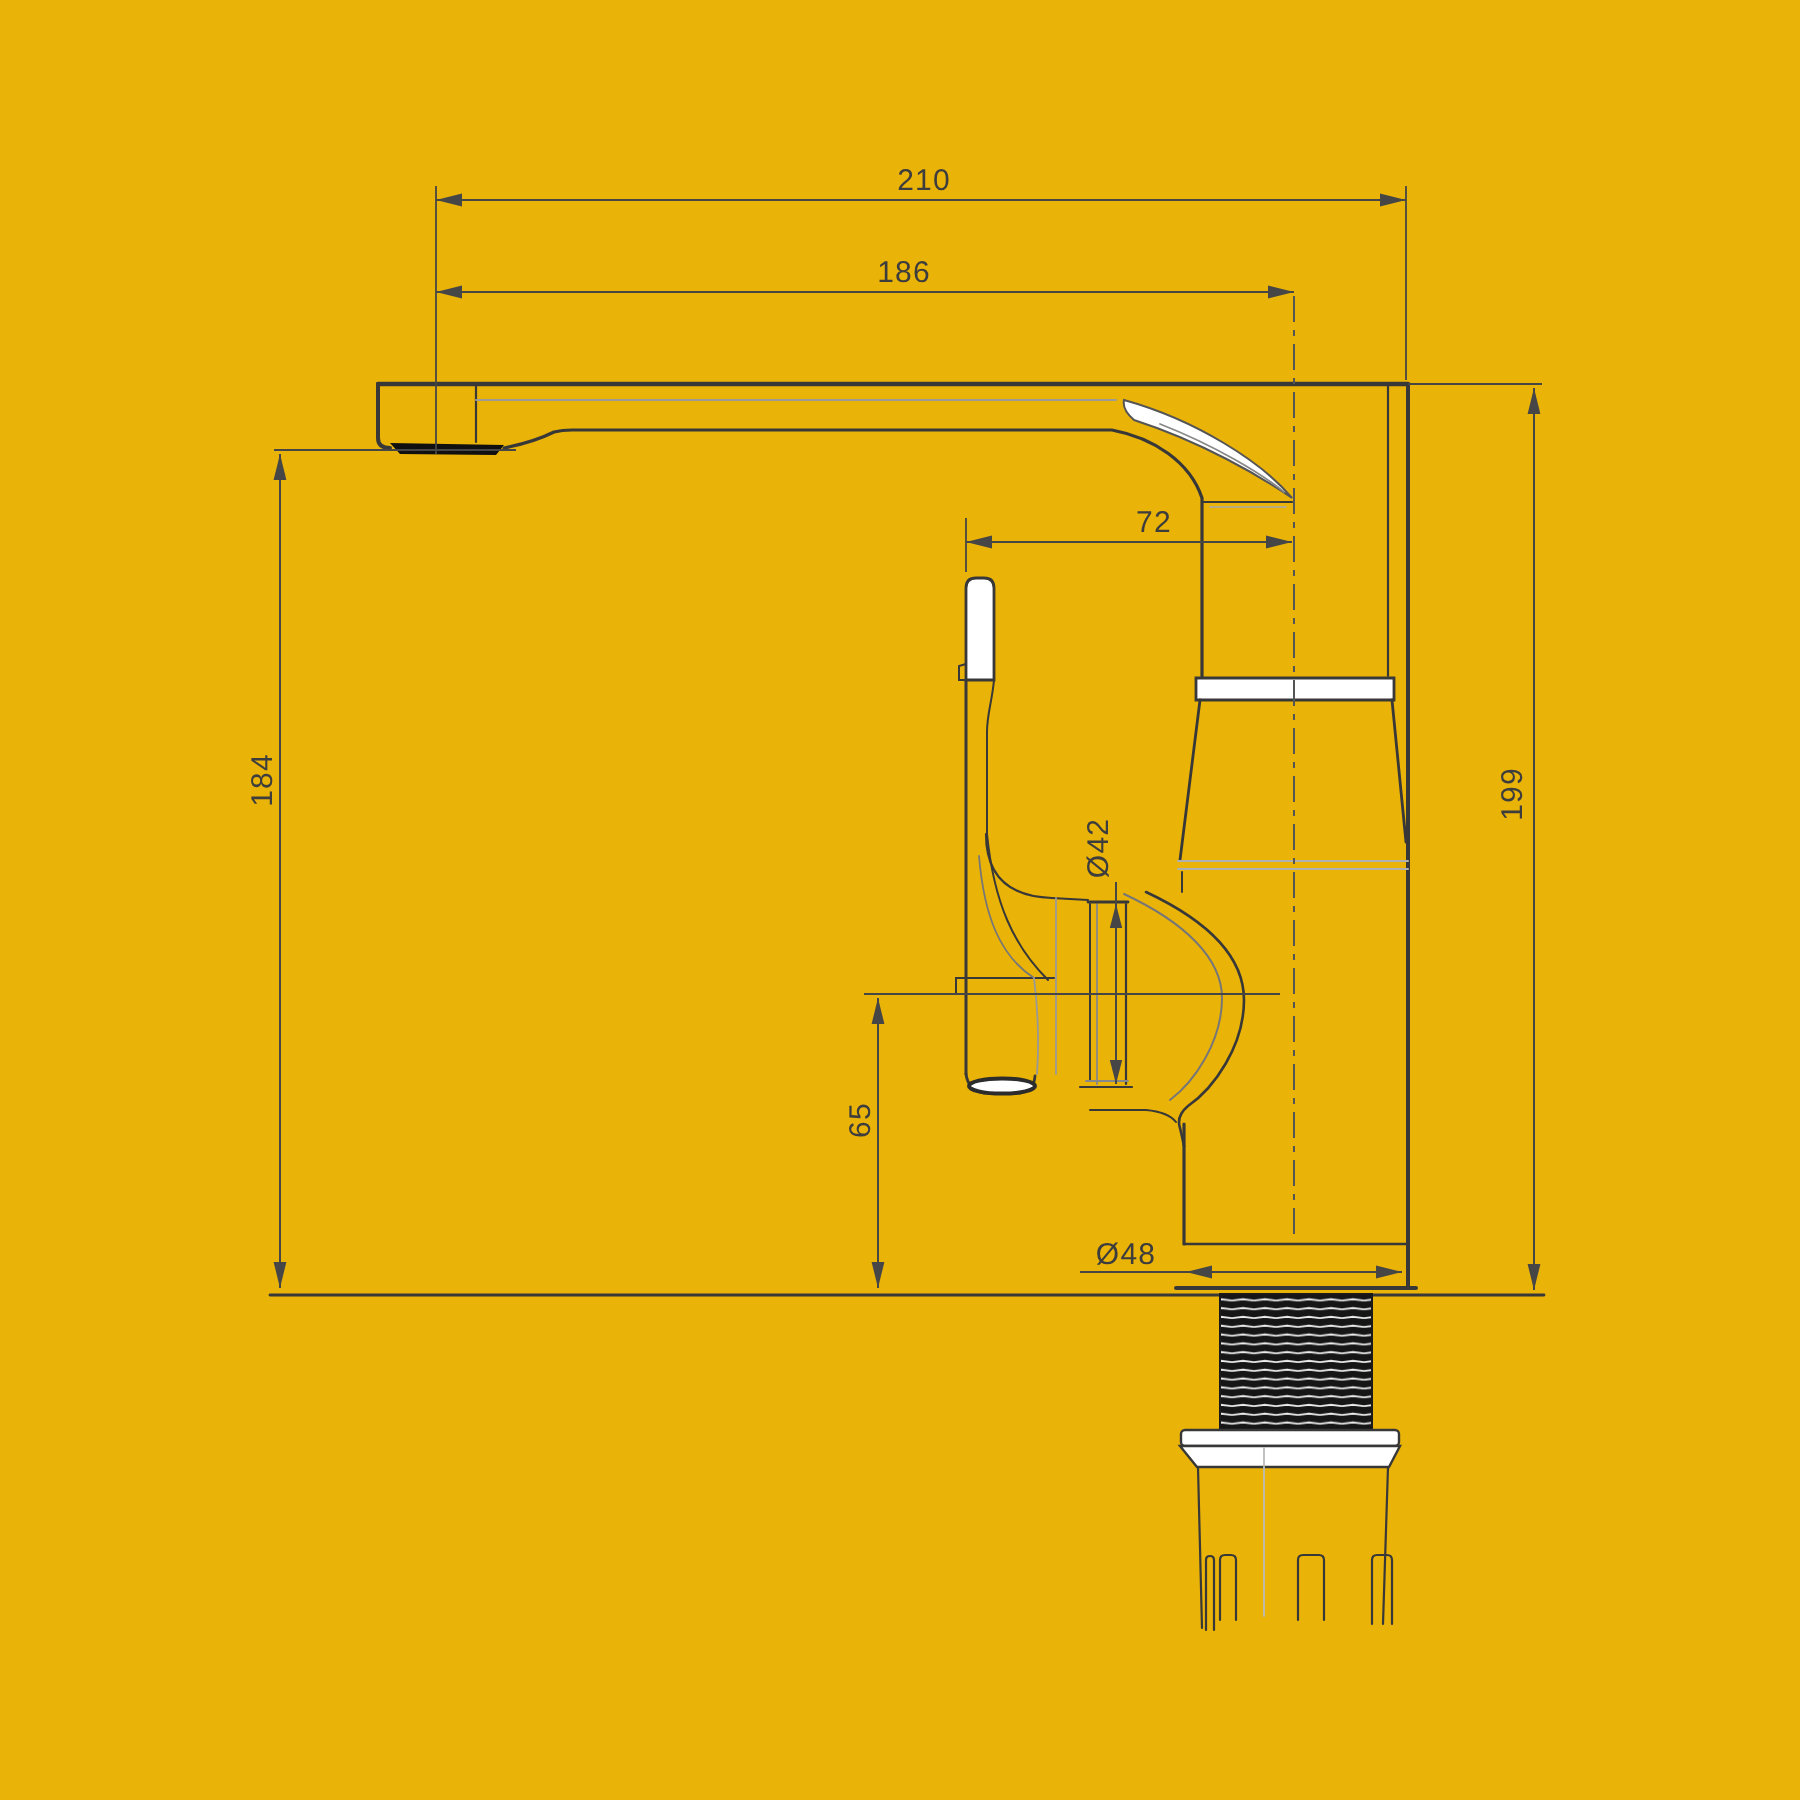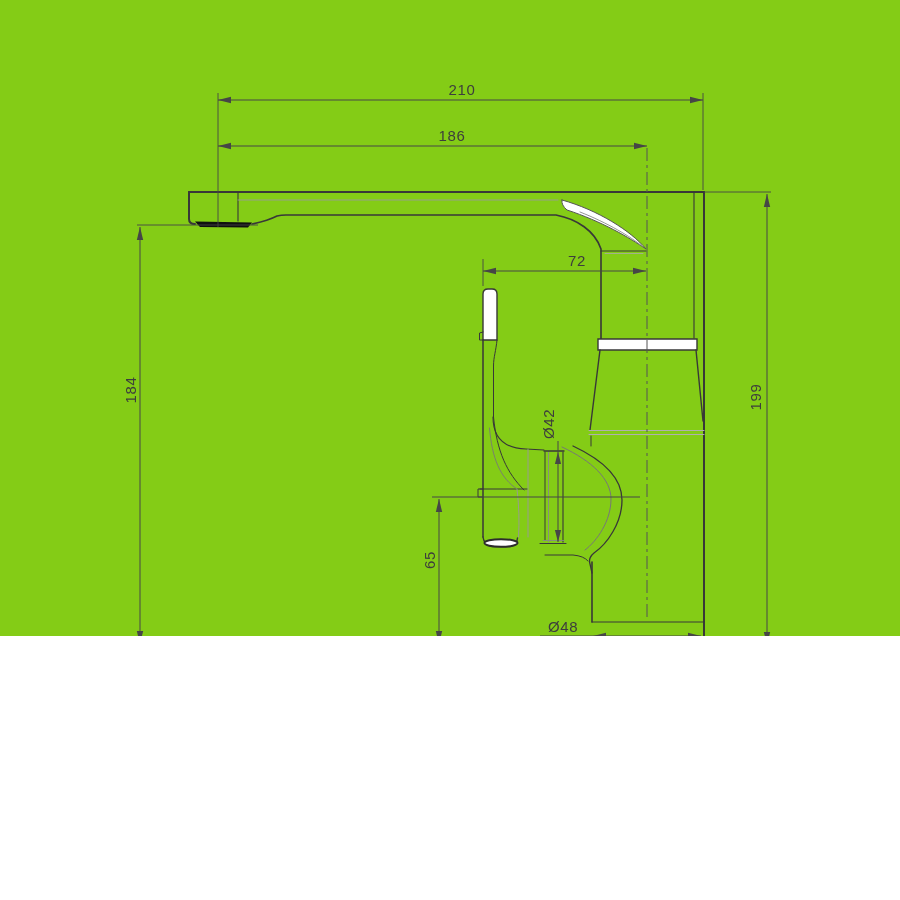--- a/index.html
+++ b/index.html
@@ -4,22 +4,22 @@
 <style>
   html, body {
     margin: 0;
     padding: 0;
     background: #ffffff;
     font-family: "Liberation Sans", sans-serif;
   }
   .canvas {
     position: relative;
     width: 900px;
-    height: 636px;
-    background: #84cc16;
+    height: 900px;
+    background: #eab308;
     overflow: hidden;
   }
   svg { position: absolute; left: 0; top: 0; }
   text.dim {
     font-family: "Liberation Sans", sans-serif;
     font-size: 15px;
     letter-spacing: 0.6px;
     fill: #3d3d3d;
   }
 </style>

